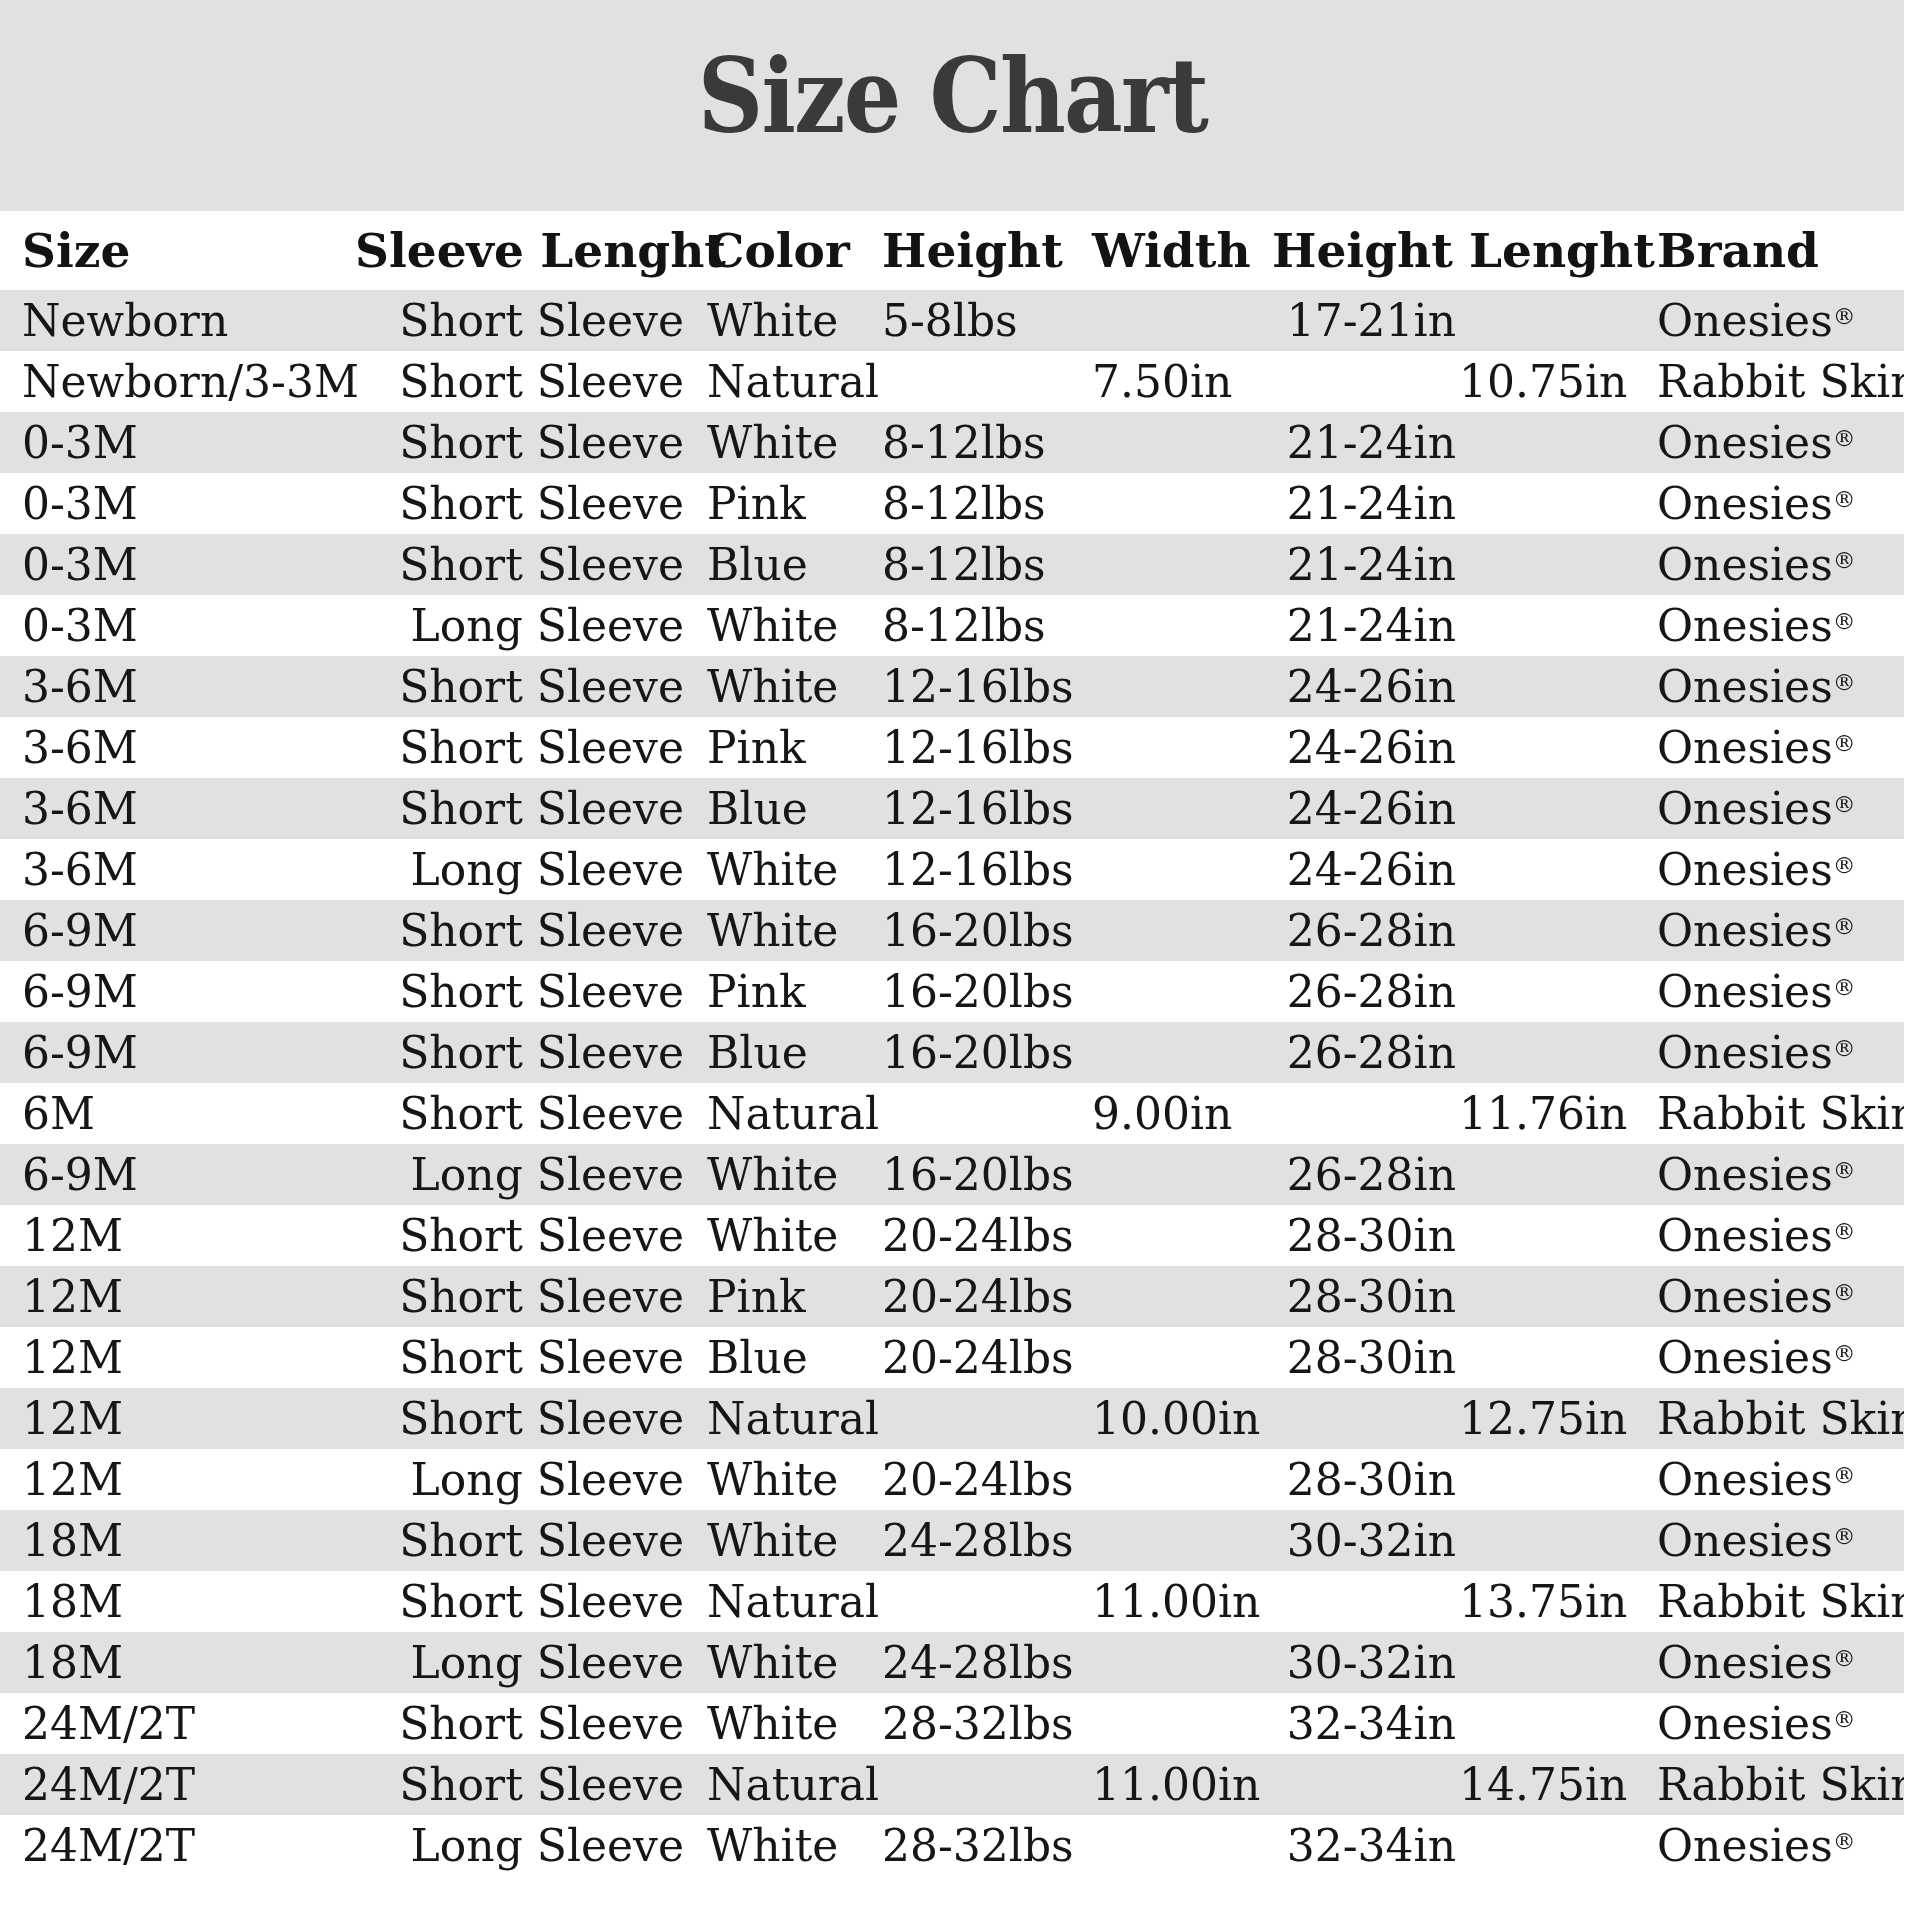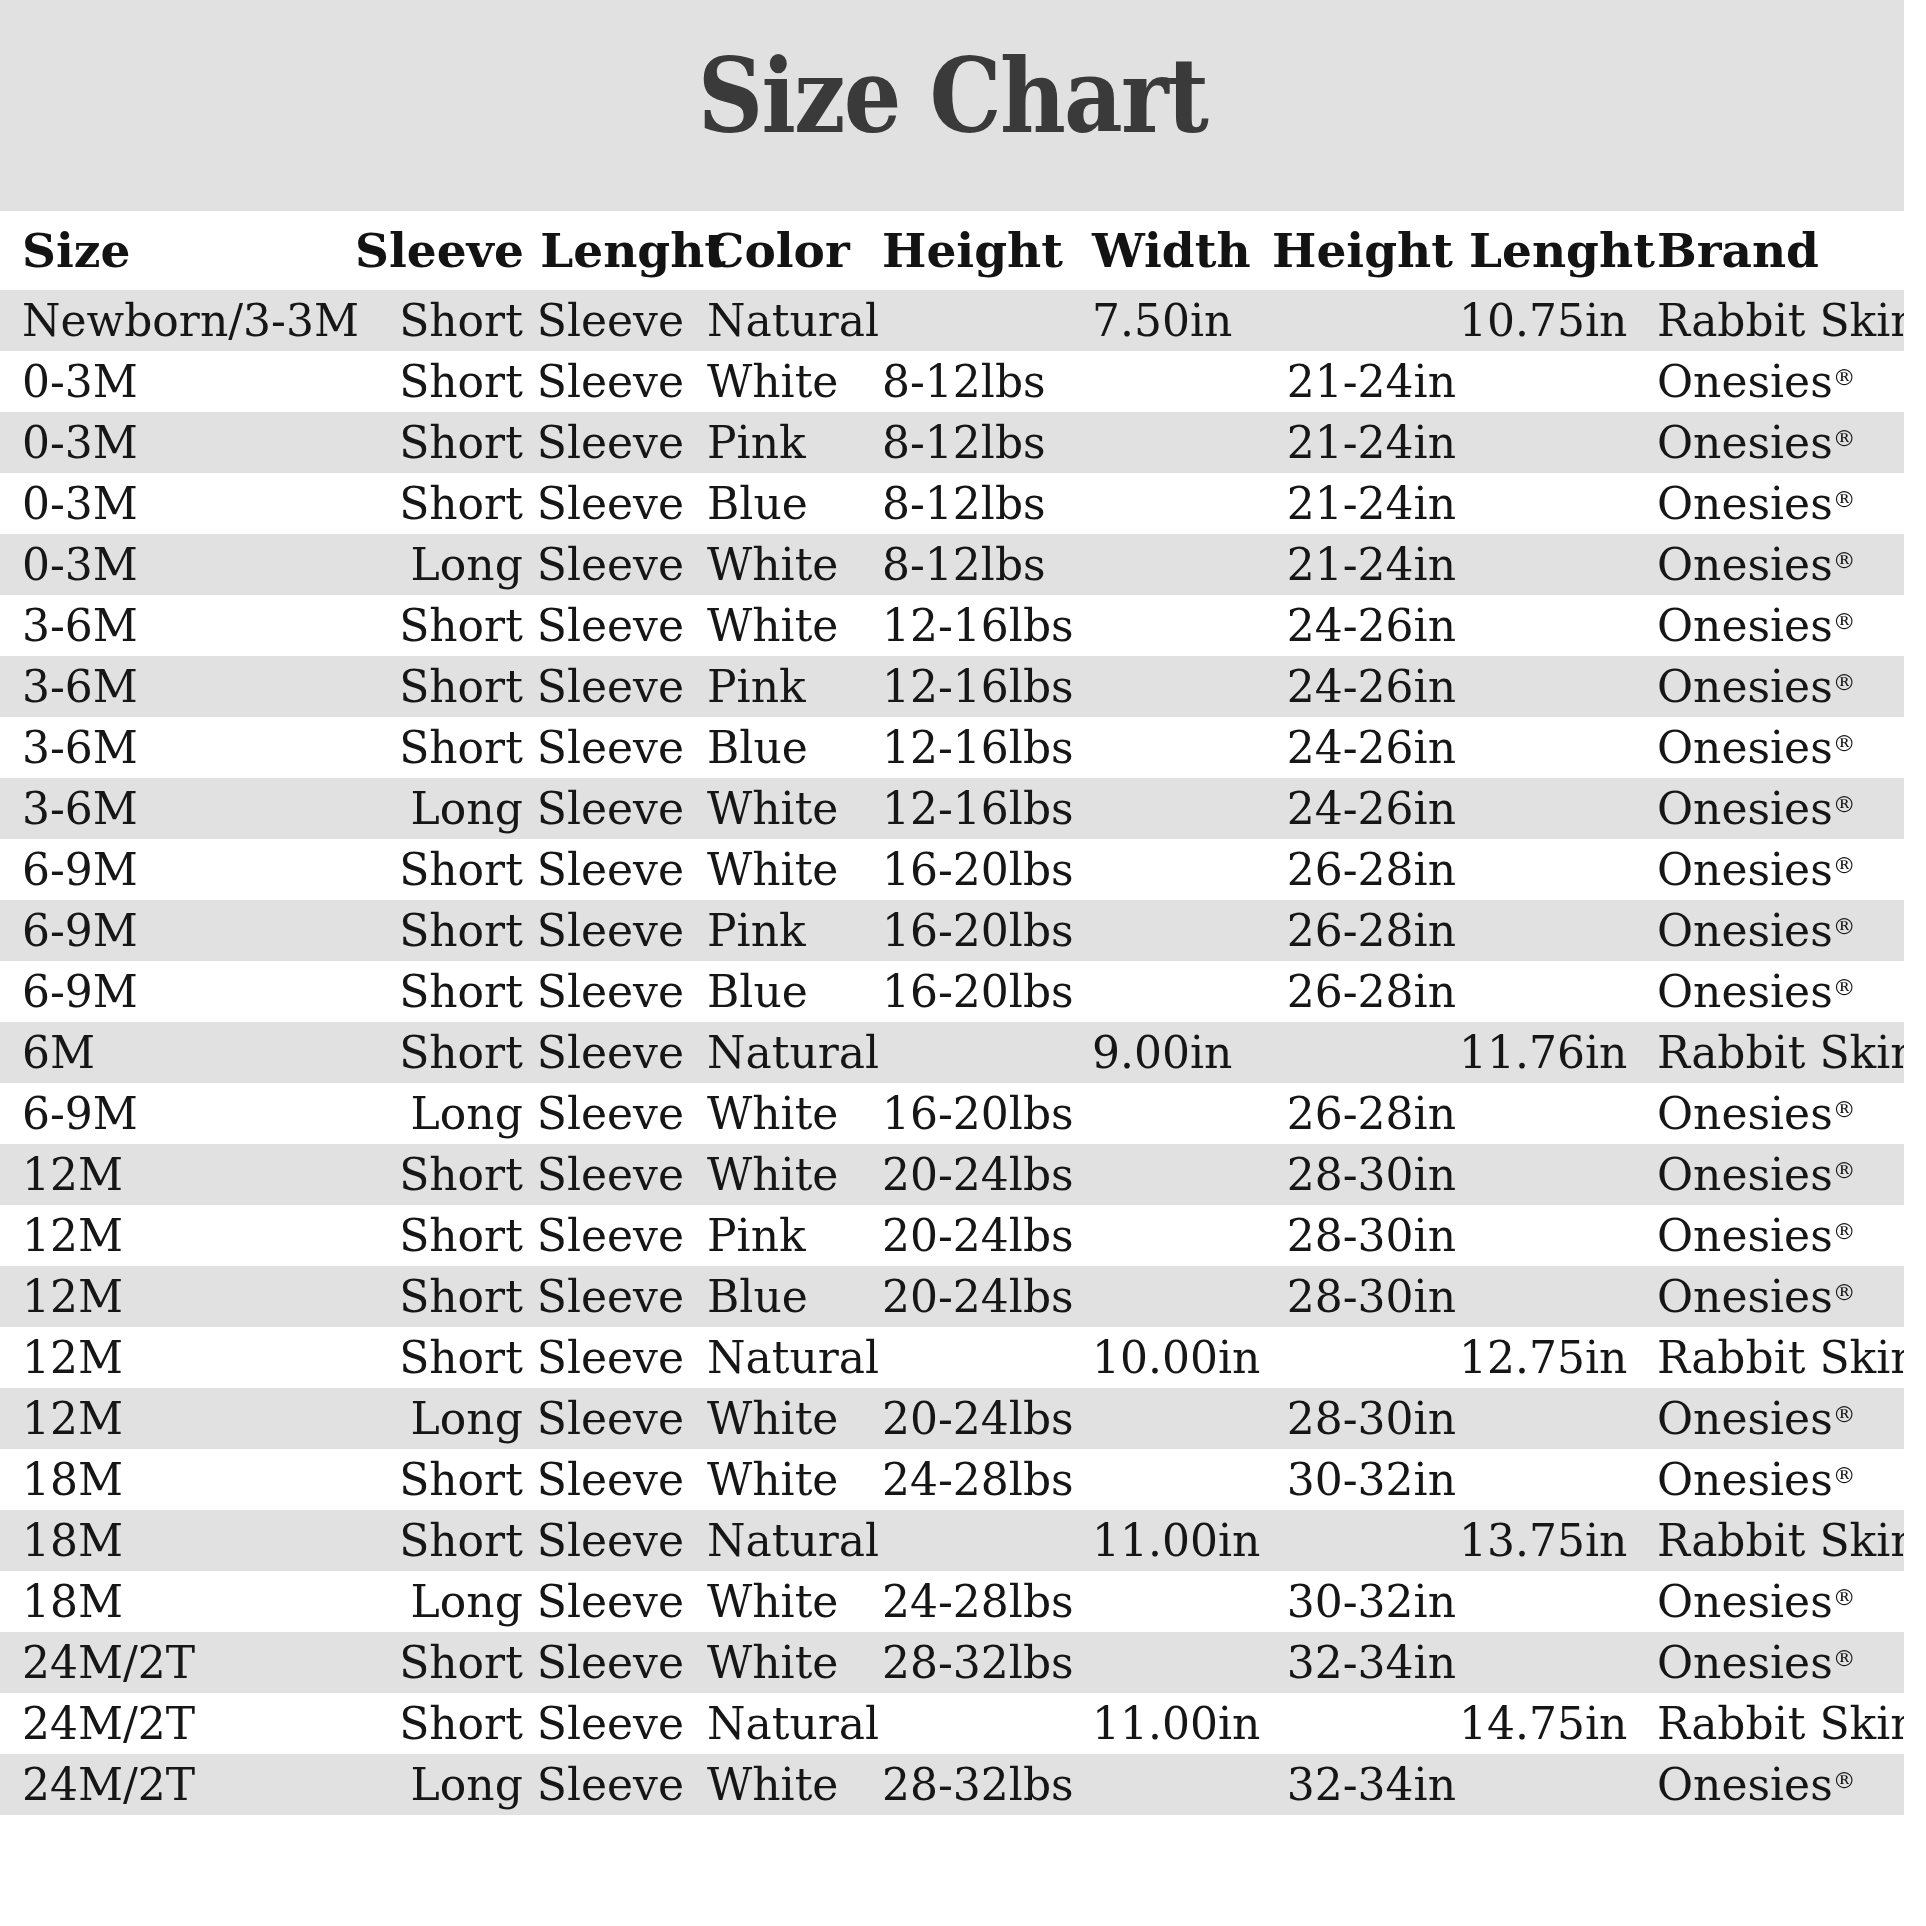--- a/index.html
+++ b/index.html
@@ -118,20 +118,30 @@
           <th class="col-color">Color</th>
           <th class="col-weight">Height</th>
           <th class="col-width">Width</th>
           <th class="col-height">Height</th>
           <th class="col-length">Lenght</th>
           <th class="col-brand">Brand</th>
         </tr>
     </thead>
     <tbody id="table-body">
         <tr>
+          <td class="col-size">Newborn</td>
+          <td class="col-sleeve">Short Sleeve</td>
+          <td class="col-color">White</td>
+          <td class="col-weight">5-8lbs</td>
+          <td class="col-width"></td>
+          <td class="col-height">17-21in</td>
+          <td class="col-length"></td>
+          <td class="col-brand">Onesies<span class="reg">®</span></td>
+        </tr>
+        <tr>
           <td class="col-size">Newborn/3-3M</td>
           <td class="col-sleeve">Short Sleeve</td>
           <td class="col-color">Natural</td>
           <td class="col-weight"></td>
           <td class="col-width">7.50in</td>
           <td class="col-height"></td>
           <td class="col-length">10.75in</td>
           <td class="col-brand">Rabbit Skins</td>
         </tr>
         <tr>

